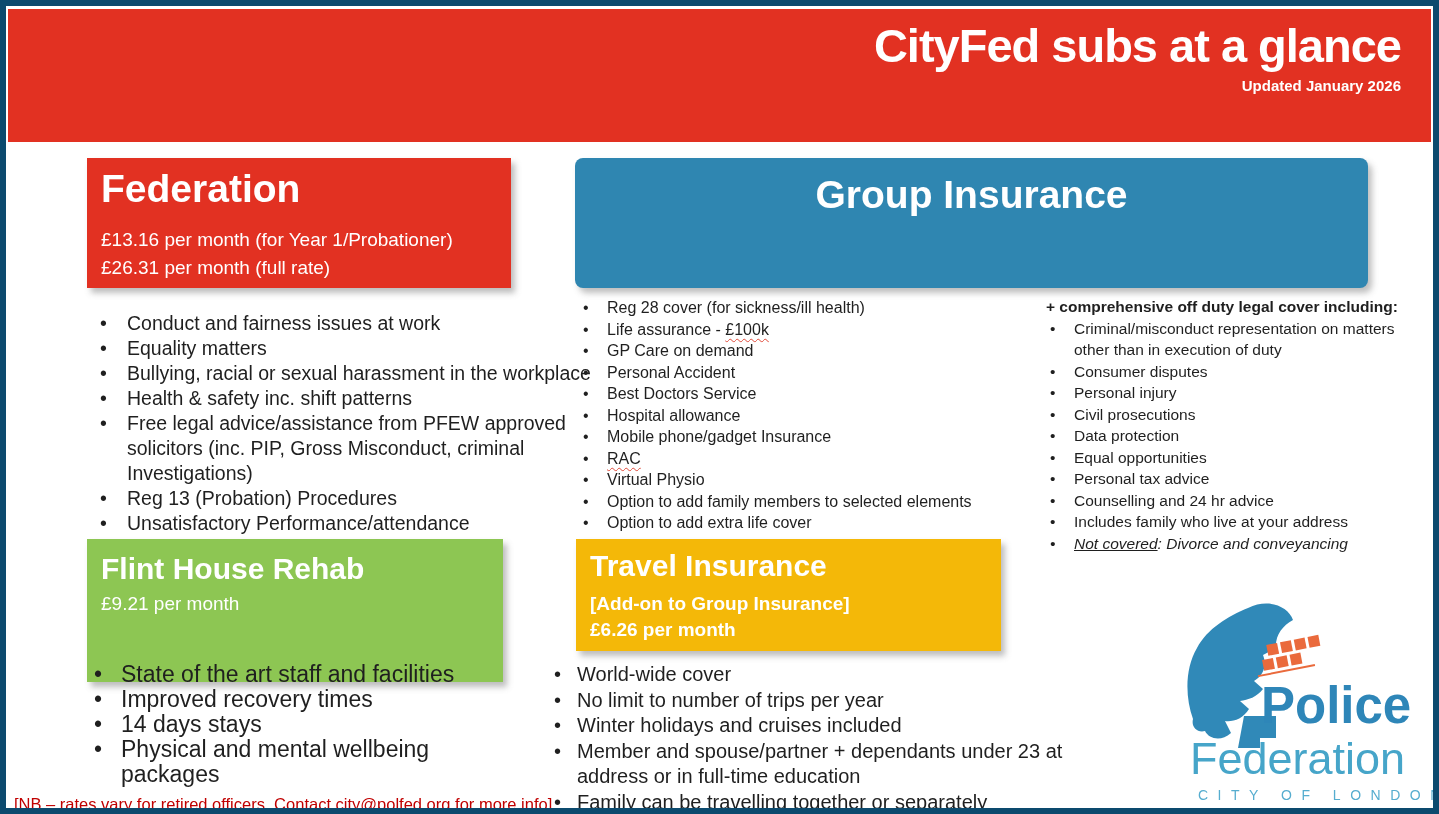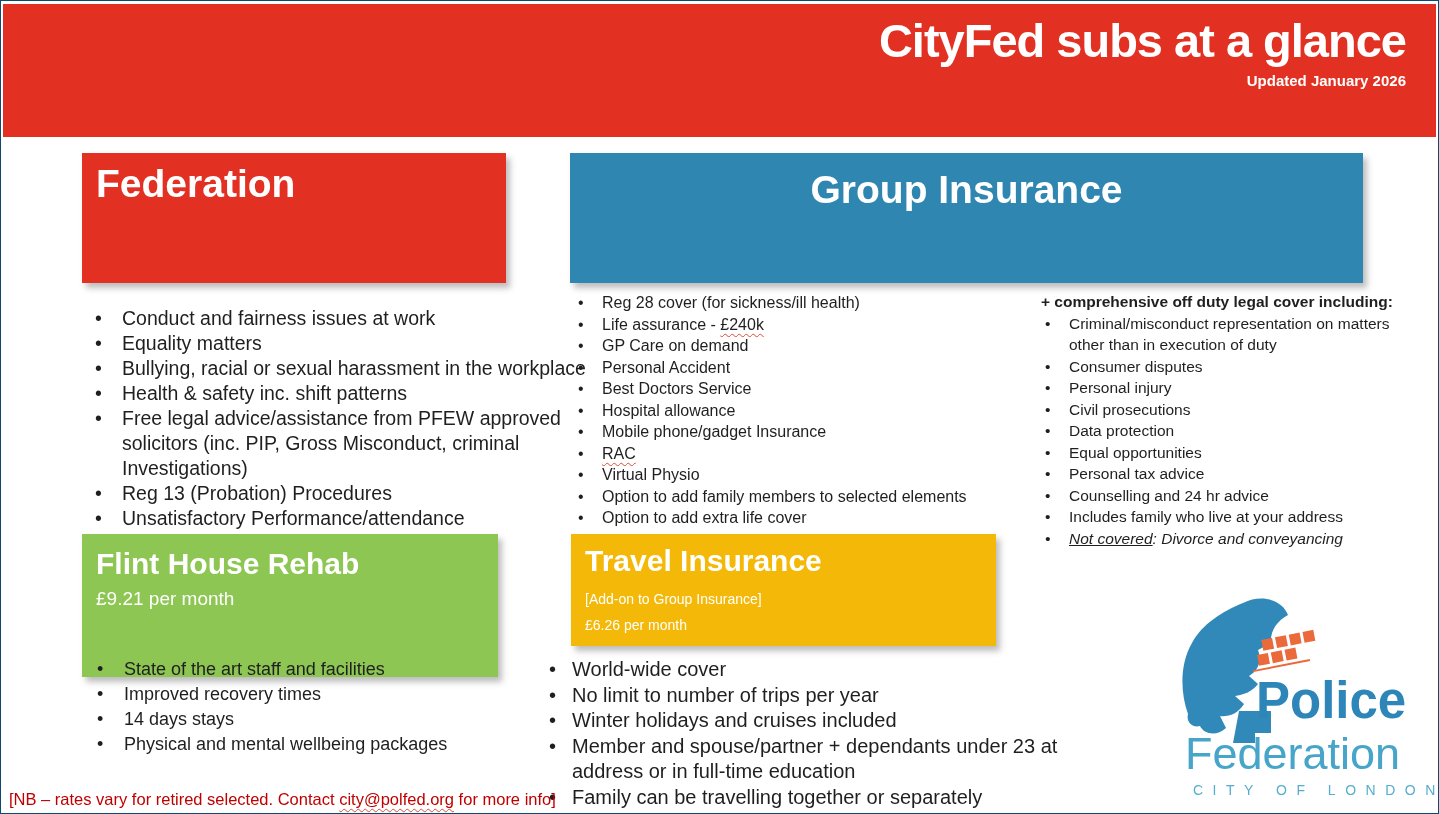--- a/index.html
+++ b/index.html
@@ -1,53 +1,53 @@
 <!DOCTYPE html>
 <html style="--red: #E23122; --blue: #2F86B1; --green: #8DC653; --yellow: #F4B808; --note-red: #C00000; --logo-blue: #2E86B8; --logo-blue-light: #46A5C9; --logo-blue-pale: #56ADCF; --logo-orange: #EA6A3C;"><head>
 <meta charset="utf-8">
 <style>
   html,body{margin:0;padding:0;background:#fff;}
   .slide{
     position:relative;width:1439px;height:814px;background:#fff;
     font-family:"Liberation Sans",sans-serif;color:#1f1f1f;overflow:hidden;
-    border:1px solid #0c4a6e;box-sizing:border-box;
+    border:6px solid #0c4a6e;box-sizing:border-box;
   }
   
   .banner{position:absolute;left:2px;right:2px;top:3px;height:133px;background:var(--red);}
   .banner-text{position:absolute;right:30px;top:10px;text-align:right;color:#fff;}
   .page-title{font-size:47px;font-weight:bold;letter-spacing:-1px;line-height:1.15;}
   .updated{font-size:15px;font-weight:bold;margin-top:4px;}
   
   .card{position:absolute;color:#fff;box-shadow:4px 5px 6px rgba(110,110,110,.45);}
   .card h2{margin:0;font-weight:bold;line-height:1.1;}
   .fed-card{left:81px;top:152px;width:424px;height:130px;background:var(--red);}
   .fed-card h2{font-size:39px;margin:10px 0 0 14px;}
   .fed-prices{margin:15px 0 0 14px;font-size:19px;line-height:28px;}
-  .grp-card{left:569px;top:152px;width:793px;height:130px;background:var(--blue);text-align:center;}
+  .grp-card{left:569px;top:152px;width:793px;height:130px;background:var(--blue);text-align:center;border-radius:8px;}
   .grp-card h2{font-size:39px;margin:16px 0 0;}
   .grp-prices{margin:9px 0 0;font-size:18px;line-height:25px;}
   .flint-card{left:81px;top:533px;width:416px;height:143px;background:var(--green);}
   .flint-card h2{font-size:30px;margin:13px 0 0 14px;}
   .flint-price{margin:8px 0 0 14px;font-size:19px;}
   .travel-card{left:570px;top:533px;width:425px;height:112px;background:var(--yellow);}
   .travel-card h2{font-size:30px;margin:10px 0 0 14px;}
-  .travel-sub{margin:9px 0 16px 14px;font-size:14px;line-height:26px;}
+  .travel-sub{margin:9px 0 16px 14px;font-size:19px;line-height:26px;font-weight:bold;}
   
   ul.blist{list-style:none;margin:0;padding:0;position:absolute;}
   ul.blist li{position:relative;}
   ul.blist li::before{content:"\2022";position:absolute;left:4px;}
   .fed-list{left:90px;top:305px;width:530px;font-size:19.5px;line-height:25px;}
   .fed-list li{padding-left:31px;}
   .grp-list{left:573px;top:291px;width:430px;font-size:16px;line-height:21.5px;}
   .grp-list li{padding-left:28px;}
   .legal-col{position:absolute;left:1040px;top:290px;width:372px;font-size:15.5px;line-height:21.5px;}
   .legal-header{font-weight:bold;}
   .legal-list{position:static !important;}
   .legal-list li{padding-left:28px;position:relative;}
-  .flint-list{left:92px;top:656px;width:440px;font-size:18px;line-height:25px;}
+  .flint-list{left:84px;top:656px;width:440px;font-size:23px;line-height:25px;}
   .flint-list li{padding-left:31px;}
   .travel-list{left:544px;top:656px;width:568px;font-size:20px;line-height:25.5px;}
   .travel-list li{padding-left:27px;}
   .wavy{text-decoration-line:underline;text-decoration-style:wavy;text-decoration-color:#e04a3a;text-decoration-thickness:1px;text-underline-offset:3px;}
   .italic{font-style:italic;}
   .u{text-decoration:underline;}
   
   .note{position:absolute;left:8px;top:789px;font-size:16.5px;color:var(--note-red);}
   
   .logo{position:absolute;left:1168px;top:590px;width:270px;height:212px;}
@@ -63,39 +63,43 @@
 
   <div class="banner">
     <div class="banner-text">
       <div class="page-title">CityFed subs at a glance</div>
       <div class="updated">Updated January 2026</div>
     </div>
   </div>
 
   <div class="card fed-card">
     <h2>Federation</h2>
+    <div class="fed-prices">
+      <div>£13.16 per month (for Year 1/Probationer)</div>
+      <div>£26.31 per month (full rate)</div>
+    </div>
   </div>
 
   <div class="card grp-card">
     <h2>Group Insurance</h2>
   </div>
 
   <ul class="blist fed-list">
     <li>Conduct and fairness issues at work</li>
     <li>Equality matters</li>
     <li>Bullying, racial or sexual harassment in the workplace</li>
     <li>Health &amp; safety inc. shift patterns</li>
     <li>Free legal advice/assistance from PFEW approved solicitors (inc. PIP, Gross Misconduct, criminal Investigations)</li>
     <li>Reg 13 (Probation) Procedures</li>
     <li>Unsatisfactory Performance/attendance</li>
   </ul>
 
   <ul class="blist grp-list">
     <li>Reg 28 cover (for sickness/ill health)</li>
-    <li><span>Life assurance - </span><span class="wavy">£240k</span></li>
+    <li><span>Life assurance - </span><span class="wavy">£100k</span></li>
     <li>GP Care on demand</li>
     <li>Personal Accident</li>
     <li>Best Doctors Service</li>
     <li>Hospital allowance</li>
     <li>Mobile phone/gadget Insurance</li>
     <li><span class="wavy">RAC</span></li>
     <li>Virtual Physio</li>
     <li>Option to add family members to selected elements</li>
     <li>Option to add extra life cover</li>
   </ul>
@@ -138,21 +142,21 @@
 
   <ul class="blist travel-list">
     <li>World-wide cover</li>
     <li>No limit to number of trips per year</li>
     <li>Winter holidays and cruises included</li>
     <li>Member and spouse/partner + dependants under 23 at address or in full-time education</li>
     <li>Family can be travelling together or separately</li>
   </ul>
 
   <div class="note">
-    <span>[NB – rates vary for retired selected.  Contact </span><span class="wavy">city@polfed.org</span><span> for more info]</span>
+    <span>[NB – rates vary for retired officers.  Contact </span><span class="wavy">city@polfed.org</span><span> for more info]</span>
   </div>
 
   <div class="logo">
     <svg width="270" height="212" viewBox="0 0 270 212">
       <path fill="#3089B8" d="M 74,12 C 94,2 114,10 119,24 C 108,30 101,40 102,52 L 89,59 C 93,69 90,79 80,85 L 89,93 C 83,101 74,104 66,105 L 75,113 C 69,123 59,126 51,125 L 57,137 C 47,146 35,143 31,135 C 23,137 17,131 19,123 C 11,101 11,72 23,52 C 33,33 54,20 74,12 Z"></path>
       <path fill="#3089B8" d="M 70,120 L 102,120 L 102,142 L 86,142 L 86,152 L 64,152 Z"></path>
       <g fill="#EA6A3C" transform="rotate(-11 120 66)">
         <rect x="96" y="44" width="11" height="11"></rect>
         <rect x="110" y="44" width="11" height="11"></rect>
         <rect x="124" y="44" width="11" height="11"></rect>

